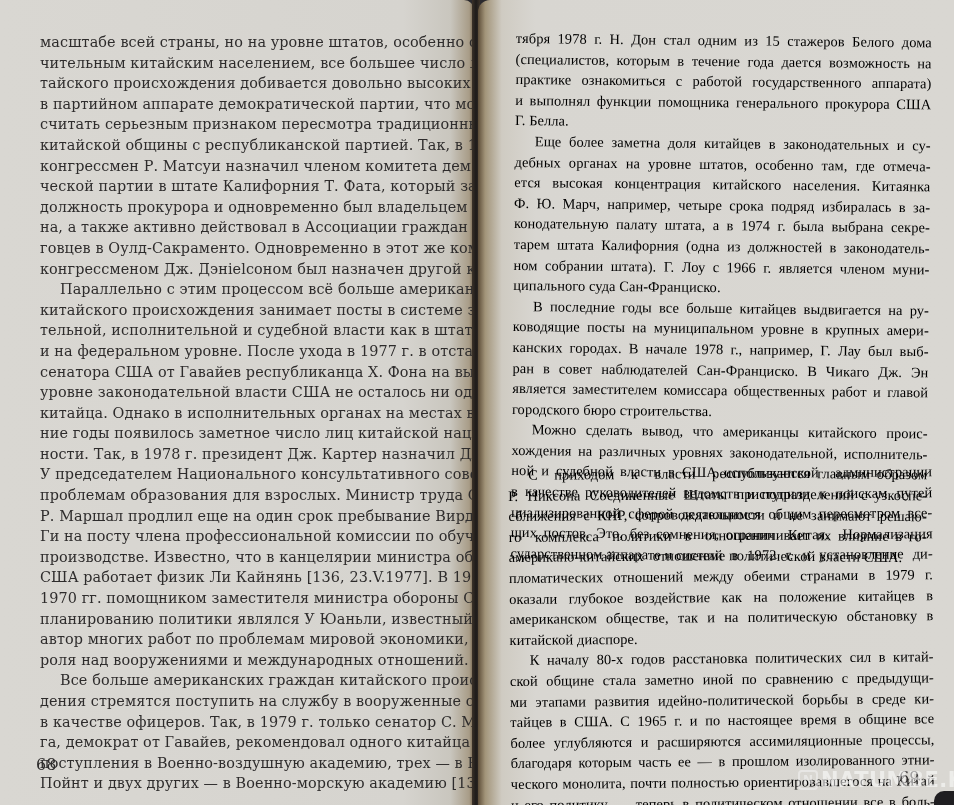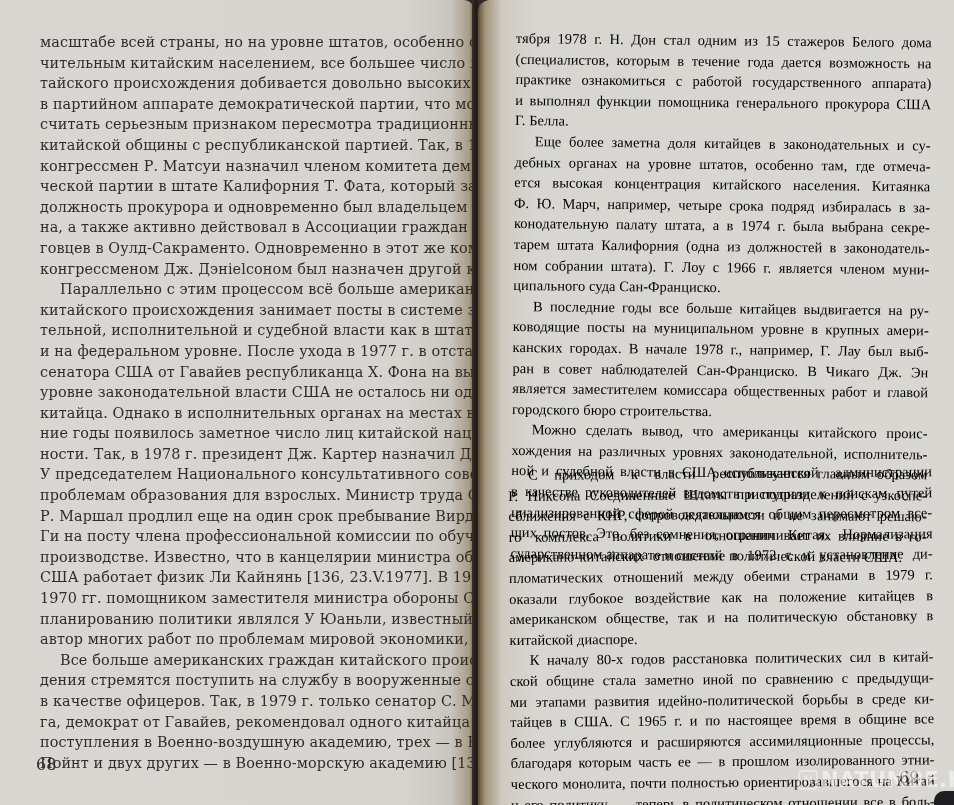--- a/index.html
+++ b/index.html
@@ -171,20 +171,21 @@
         <span class="line">ности. Так, в 1978 г. президент Дж. Картер назначил Джона</span>
         <span class="line">У председателем Национального консультативного совета по</span>
         <span class="line">проблемам образования для взрослых. Министр труда США</span>
         <span class="line">Р. Маршал продлил еще на один срок пребывание Вирджинии</span>
         <span class="line">Ги на посту члена профессиональной комиссии по обучению на</span>
         <span class="line">производстве. Известно, что в канцелярии министра обороны</span>
         <span class="line">США работает физик Ли Кайнянь [136, 23.V.1977]. В 1960—</span>
         <span class="line">1970 гг. помощником заместителя министра обороны США по</span>
         <span class="line">планированию политики являлся У Юаньли, известный ныне</span>
         <span class="line">автор многих работ по проблемам мировой экономики, конт-</span>
+        <span class="line last">роля над вооружениями и международных отношений.</span>
         <span class="line indent-line">Все больше американских граждан китайского происхож-</span>
         <span class="line">дения стремятся поступить на службу в вооруженные силы США</span>
         <span class="line">в качестве офицеров. Так, в 1979 г. только сенатор С. Мацуно-</span>
         <span class="line">га, демократ от Гавайев, рекомендовал одного китайца для</span>
         <span class="line">поступления в Военно-воздушную академию, трех — в Вест-</span>
         <span class="line">Пойнт и двух других — в Военно-морскую академию [133,</span>
       </div>
     <div class="page-number pn-left">68</div>
   </div>
 

